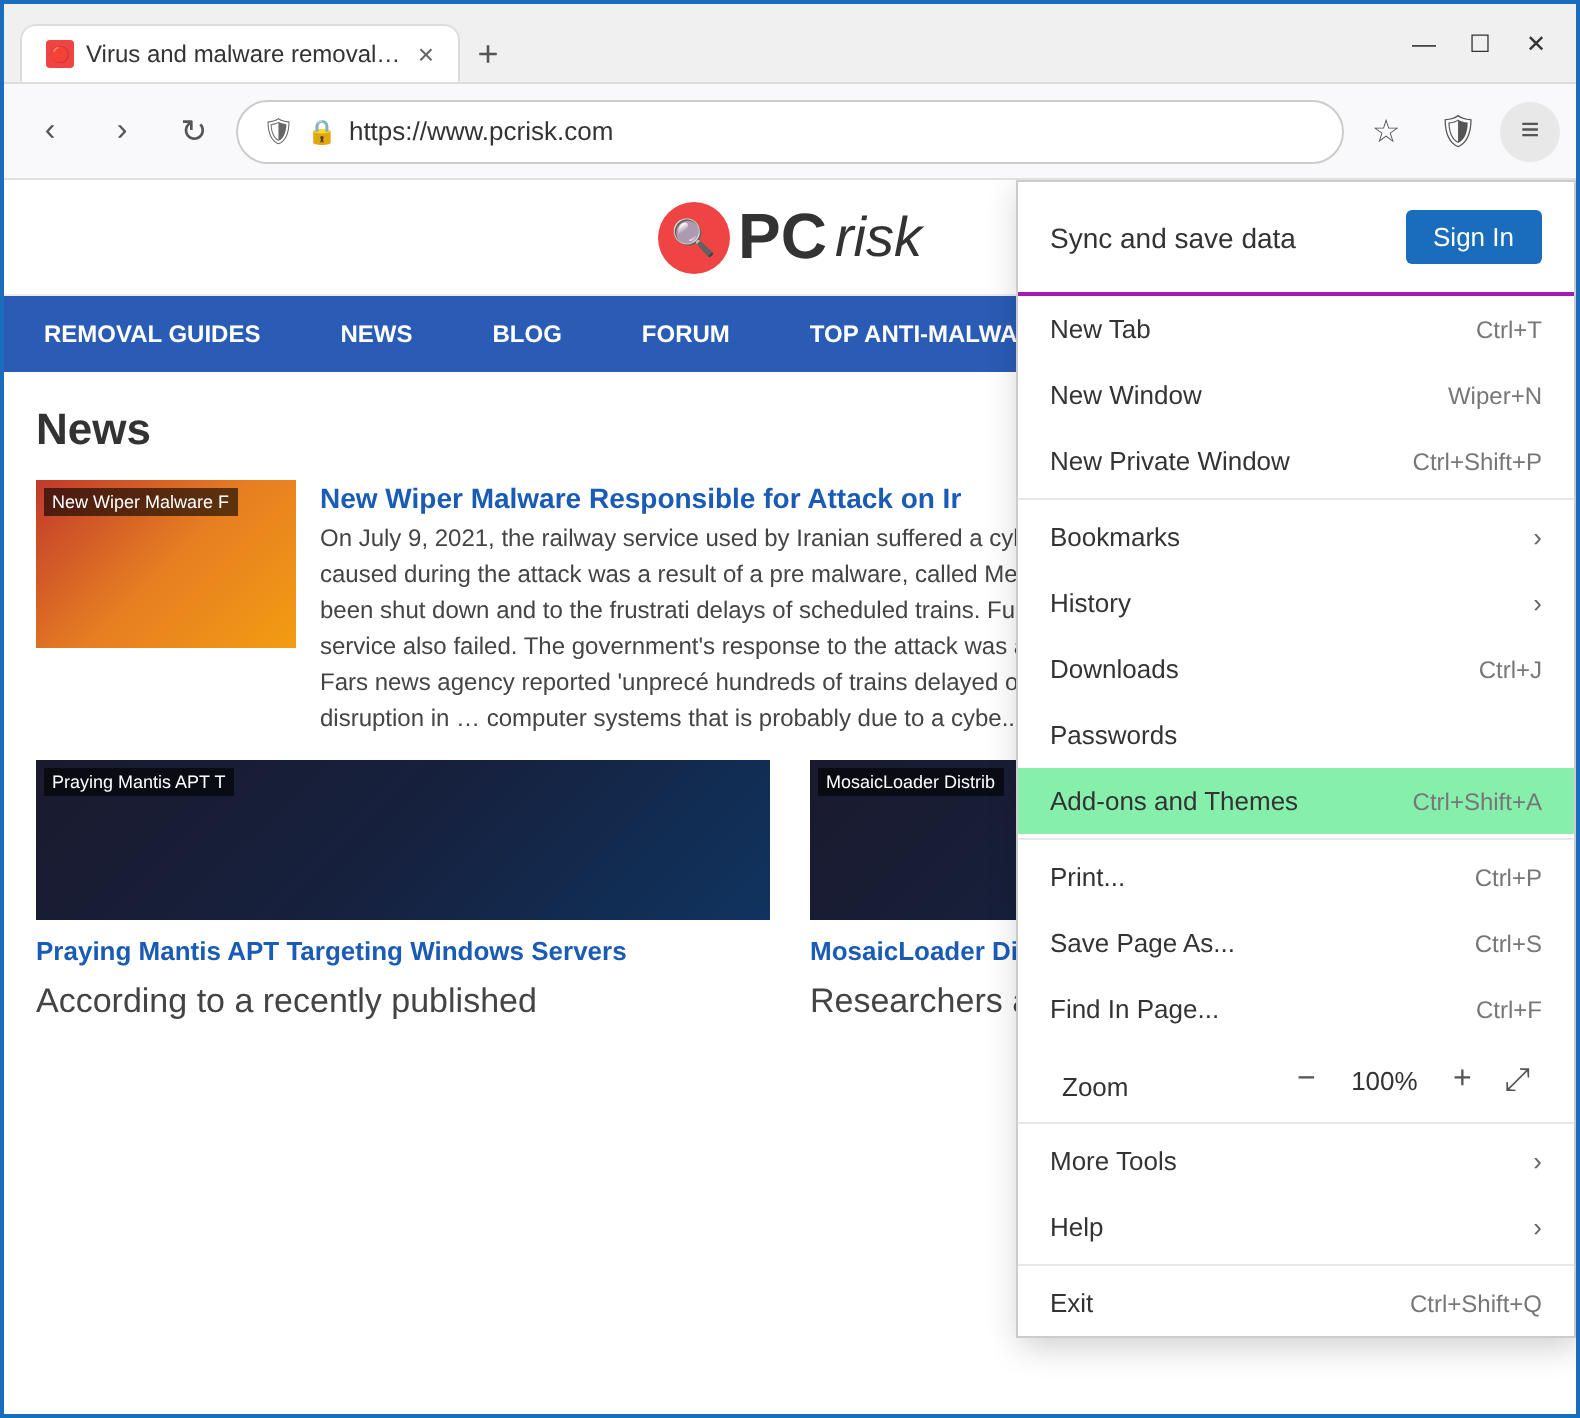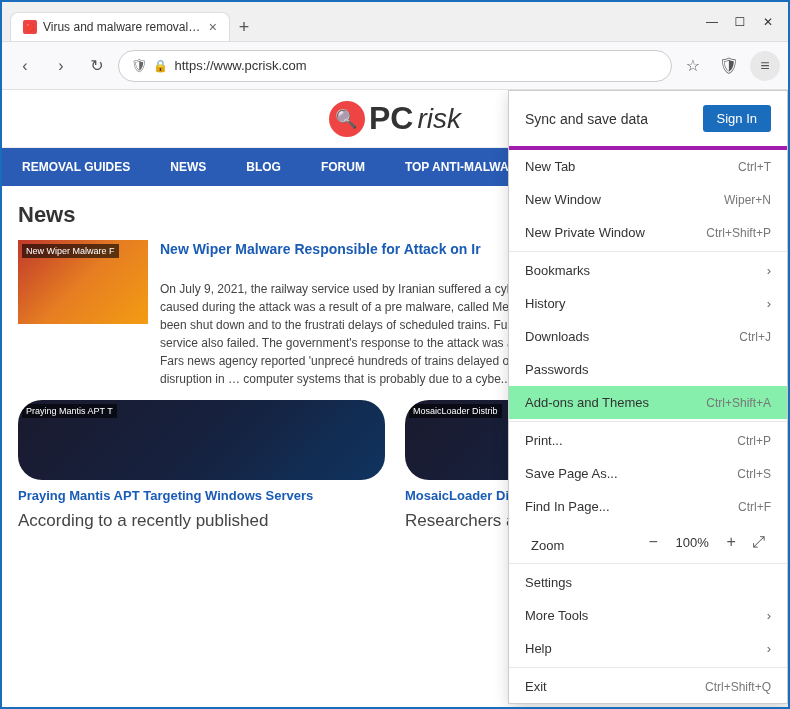--- a/index.html
+++ b/index.html
@@ -85,25 +85,25 @@
     .logo-text-pc { font-size: 32px; font-weight: bold; color: #333; }
     .logo-text-risk { font-size: 28px; color: #333; font-style: italic; }
     .nav-menu { background: #2a5cb5; display: flex; align-items: center; padding: 0; }
     .nav-item { color: white; padding: 12px 20px; font-size: 12px; font-weight: 600; cursor: pointer; white-space: nowrap; }
     .site-content { padding: 16px; background: #fff; overflow: hidden; }
     .news-title { font-size: 22px; font-weight: bold; color: #333; margin-bottom: 12px; }
     .article { display: flex; gap: 12px; margin-bottom: 12px; }
     .article-thumb { width: 130px; height: 84px; background: linear-gradient(135deg, #c0392b, #e67e22, #f39c12); flex-shrink: 0; display: flex; align-items: flex-start; padding: 4px; }
     .article-thumb-label { background: rgba(0,0,0,0.6); color: white; font-size: 9px; padding: 2px 4px; }
     .article-text {}
-    .article-headline { font-size: 14px; font-weight: bold; color: #1a5cb5; margin-bottom: 22px; line-height: 1.3; }
+    .article-headline { font-size: 14px; font-weight: bold; color: #1a5cb5; margin-bottom: 2px; line-height: 1.3; }
     .article-body { font-size: 12px; color: #444; line-height: 1.5; overflow: hidden; }
     .bottom-articles { display: flex; gap: 20px; margin-top: 8px; }
     .bottom-article { flex: 1; }
-    .bottom-thumb { height: 80px; margin-bottom: 8px; overflow: hidden; border-radius: 24px; }
+    .bottom-thumb { height: 80px; margin-bottom: 8px; overflow: hidden; }
     .thumb-praying { background: linear-gradient(135deg, #1a1a2e, #16213e, #0f3460); height: 80px; display: flex; align-items: flex-start; padding: 4px; }
     .thumb-mosaic { background: linear-gradient(135deg, #1a1a2e, #16213e, #4a90d9); height: 80px; display: flex; align-items: flex-start; padding: 4px; }
     .bottom-headline { font-size: 13px; font-weight: bold; color: #1a5cb5; line-height: 1.3; margin-bottom: 4px; }
     .bottom-body { font-size: 17px; color: #444; line-height: 1.4; }
 
     
     .dropdown-menu {
       position: absolute;
       top: 0;
       right: 0;
@@ -112,21 +112,21 @@
       border: 1px solid #ccc;
       box-shadow: 2px 4px 16px rgba(0,0,0,0.2);
       z-index: 100;
       font-size: 13px;
     }
     .menu-section-top {
       display: flex;
       align-items: center;
       justify-content: space-between;
       padding: 14px 16px;
-      border-bottom: 4px solid #a21caf;
+      border-bottom: 2px solid #a21caf;
     }
     .sync-label { font-size: 14px; color: #333; font-weight: 500; }
     .sign-in-btn {
       background: #1a6cbc;
       color: white;
       border: none;
       padding: 6px 14px;
       border-radius: 3px;
       font-size: 13px;
       cursor: pointer;
@@ -311,24 +311,20 @@
         <div class="zoom-controls">
           <span class="zoom-btn">−</span>
           <span class="zoom-value">100%</span>
           <span class="zoom-btn">+</span>
           <span class="zoom-expand">⤢</span>
         </div>
       </div>
 
       <div class="menu-divider"></div>
 
-      <div class="menu-item">
-        <span class="menu-item-label">Settings</span>
-        <span class="menu-item-shortcut"></span>
-      </div>
 
       <div class="menu-item">
         <span class="menu-item-label">More Tools</span>
         <span class="menu-item-arrow">›</span>
       </div>
 
       <div class="menu-item">
         <span class="menu-item-label">Help</span>
         <span class="menu-item-arrow">›</span>
       </div>

